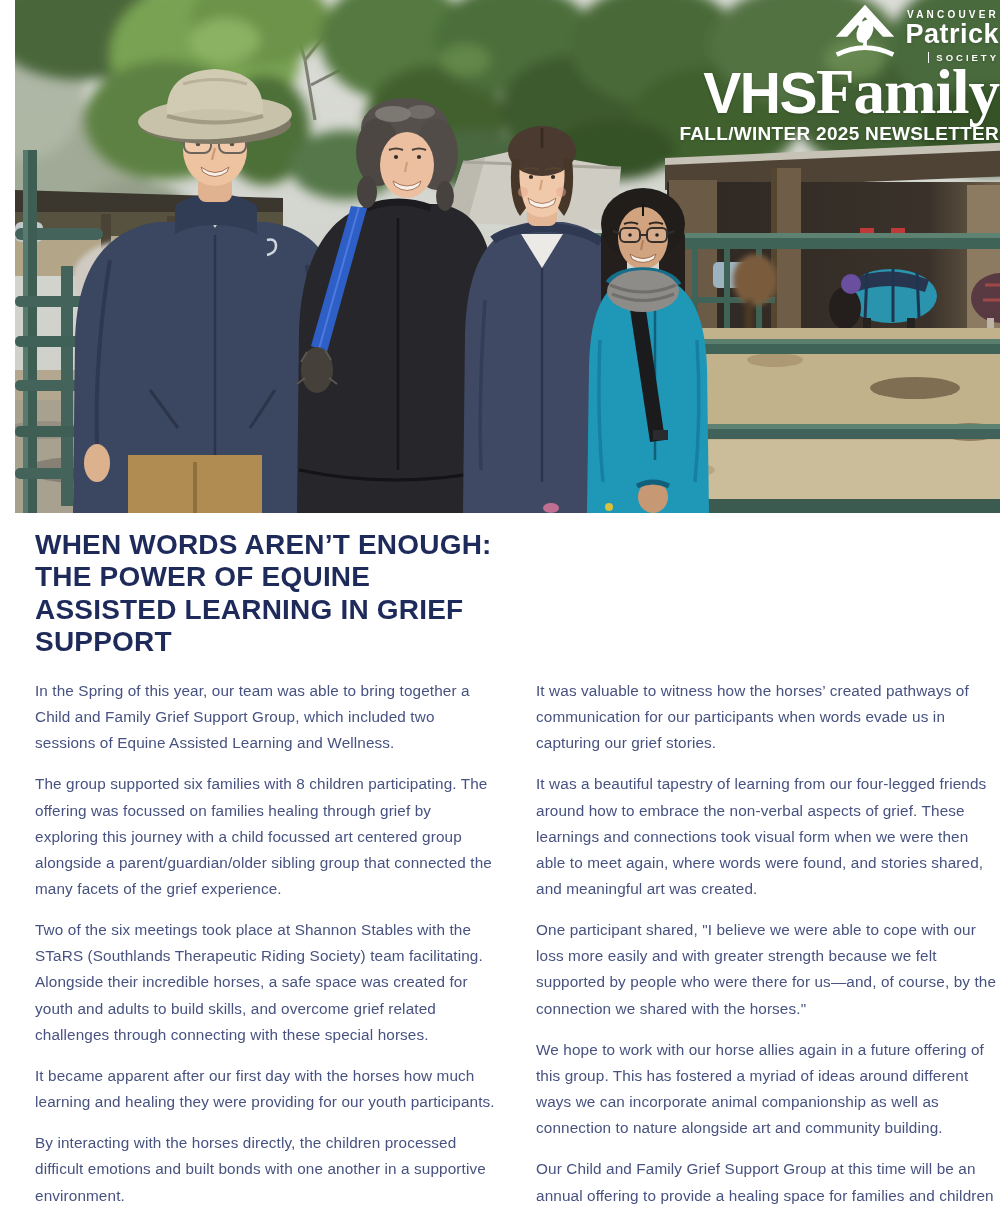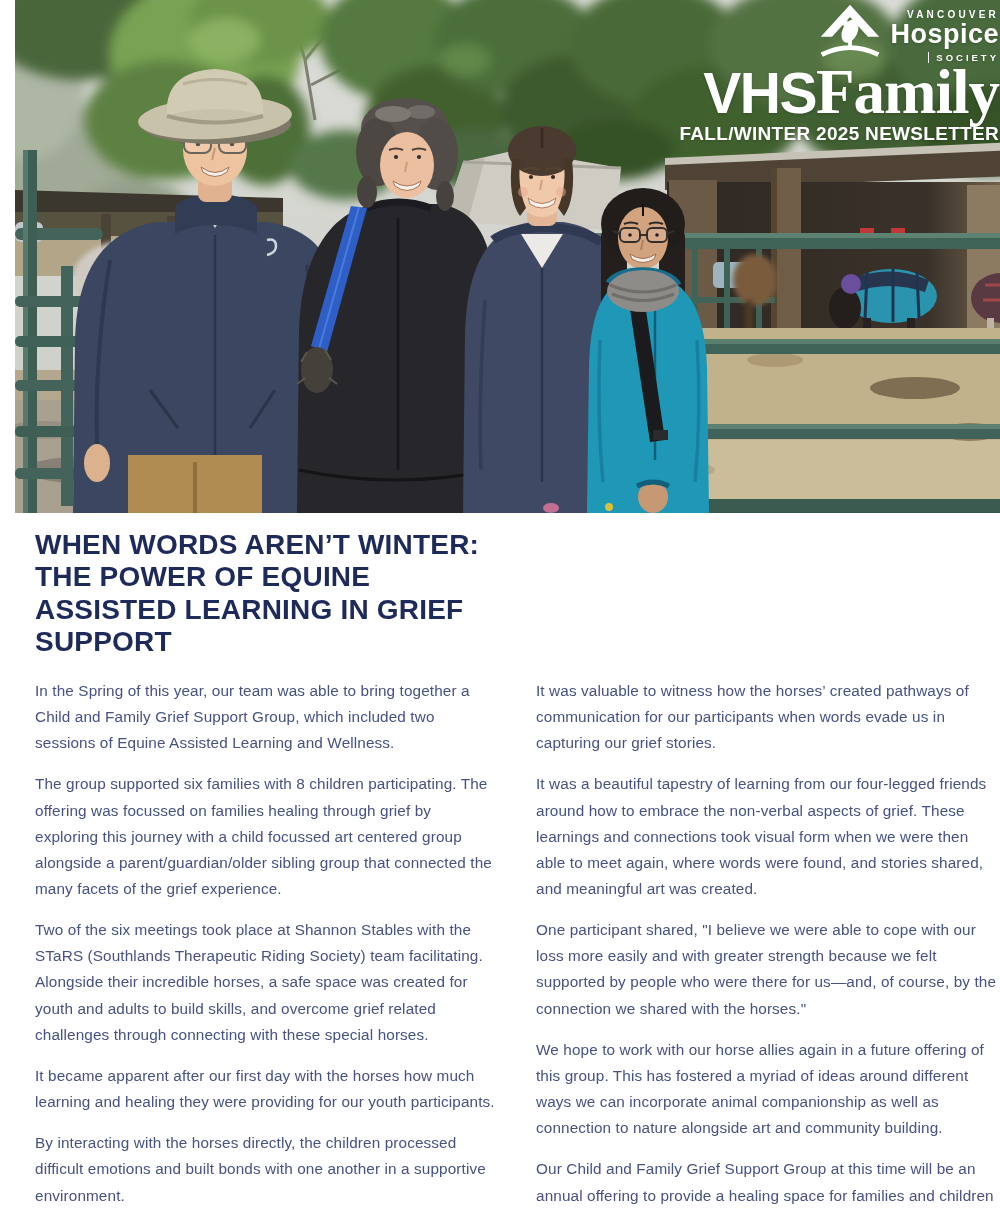--- a/index.html
+++ b/index.html
@@ -318,33 +318,33 @@
       <div class="logo-row">
         <svg width="66" height="56" viewBox="0 0 70 58">
           <polygon points="35,0 4,34 16,34 35,13 54,34 66,34" fill="#fff"></polygon>
           <ellipse cx="35" cy="28" rx="8" ry="13" fill="#fff" transform="rotate(24 35 28)"></ellipse>
           <ellipse cx="28" cy="17" rx="4" ry="6" fill="#fff" transform="rotate(-30 28 17)"></ellipse>
           <path d="M35,36 L35,46" stroke="#fff" stroke-width="4"></path>
           <path d="M5,53 Q35,38 65,53" stroke="#fff" stroke-width="5" fill="none"></path>
         </svg>
         <div class="logo-text">
           <div class="org-top">VANCOUVER</div>
-          <div class="org-name">Hospice</div>
+          <div class="org-name">Patrick</div>
           <div class="org-bottom">SOCIETY</div>
         </div>
       </div>
       <div class="title-row">
         <span class="vhs">VHS</span><span class="gazette">Family</span>
       </div>
       <div class="issue">FALL/WINTER 2025 NEWSLETTER</div>
     </div>
   </div>
 
 
-  <h1 class="headline">WHEN WORDS AREN’T WINTER: THE POWER OF EQUINE ASSISTED LEARNING IN GRIEF SUPPORT</h1>
+  <h1 class="headline">WHEN WORDS AREN’T ENOUGH: THE POWER OF EQUINE ASSISTED LEARNING IN GRIEF SUPPORT</h1>
 
   <div class="cols">
     <div class="col">
       <p>In the Spring of this year, our team was able to bring together a Child and Family Grief Support Group, which included two sessions of Equine Assisted Learning and Wellness.</p>
       <p>The group supported six families with 8 children participating. The offering was focussed on families healing through grief by exploring this journey with a child focussed art centered group alongside a parent/guardian/older sibling group that connected the many facets of the grief experience.</p>
       <p>Two of the six meetings took place at Shannon Stables with the STaRS (Southlands Therapeutic Riding Society) team facilitating. Alongside their incredible horses, a safe space was created for youth and adults to build skills, and overcome grief related challenges through connecting with these special horses.</p>
       <p>It became apparent after our first day with the horses how much learning and healing they were providing for our youth participants.</p>
       <p>By interacting with the horses directly, the children processed difficult emotions and built bonds with one another in a supportive environment.</p>
     </div>
     <div class="col">

